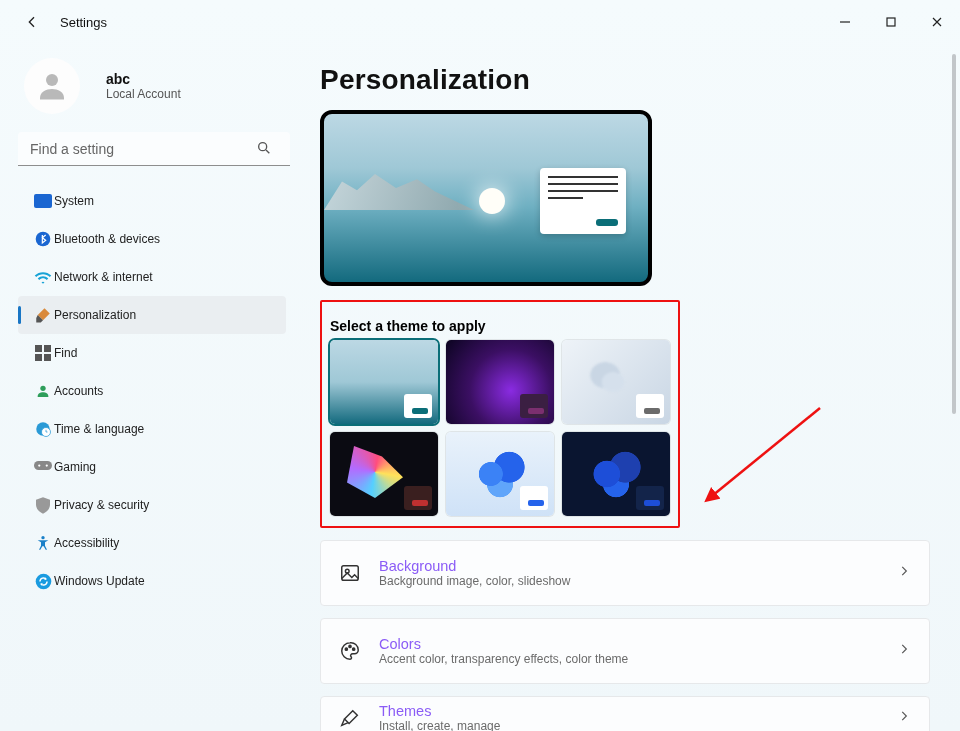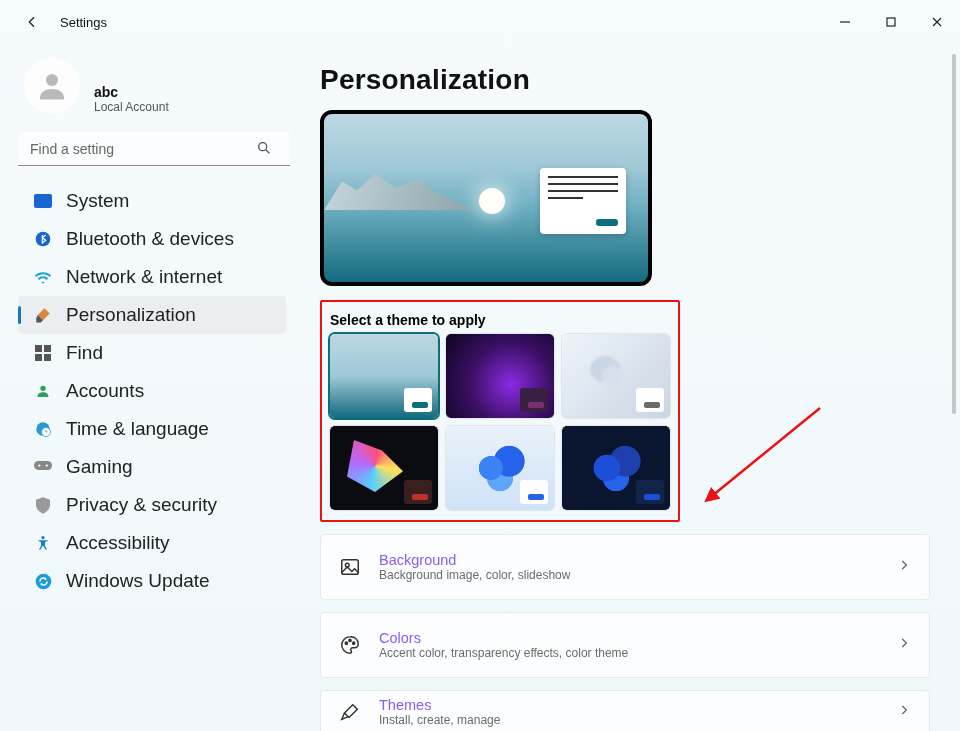--- a/index.html
+++ b/index.html
@@ -12,37 +12,37 @@
     height: 44px; display: flex; align-items: center; padding: 0 0 0 20px;
   }
   .back-arrow { width: 24px; height: 24px; display:flex; align-items:center; justify-content:center; cursor:pointer;}
   .title-text { font-size: 13px; margin-left: 16px; color:#111;text-align:right;}
   .win-controls { margin-left:auto; display:flex; }
   .win-btn { width:46px; height:32px; display:flex; align-items:center; justify-content:center; cursor:pointer;}
   .win-btn svg { width:12px; height:12px; }
 
   .body-row { display:flex; height: calc(731px - 44px); }
   .sidebar { width: 300px; padding: 14px 14px 0 18px; }
-  .account { display:flex; align-items:flex-end; gap:14px; margin-bottom: 18px; padding-left:6px;}
+  .account { display:flex; align-items:center; gap:26px; margin-bottom: 18px; padding-left:6px;}
   .avatar { width:56px; height:56px; border-radius:50%; background:#fdfdfd; display:flex; align-items:center; justify-content:center;}
   .avatar svg { width:36px; height:36px; fill:#b9b9b9;}
   .acc-name { font-size:14px; font-weight:600; color:#111;}
   .acc-sub  { font-size:12px; color:#555; }
   .search-wrap { position:relative; margin-bottom:16px; }
   .search {
     width: 272px; height:34px; border:0; border-bottom:1px solid #8e8e8e;
     background:#fbfdfe; border-radius:4px 4px 0 0; padding:0 36px 0 12px;
     font-size:14px; outline:none;
   }
   .search::placeholder { color:#666; }
   .search-icon { position:absolute; right:14px; top:8px; width:16px; height:16px; color:#555;}
   .nav { list-style:none; }
   .nav li {
-    display:flex; align-items:center; gap:14px; height:38px;
-    padding-left:16px; border-radius:4px; cursor:pointer; font-size:19px; color:#222;
+    display:flex; align-items:center; gap:2px; height:38px;
+    padding-left:16px; border-radius:4px; cursor:pointer; font-size:12px; color:#222;
     position:relative;
   }
   .nav li.selected { background:#eaeef1; }
   .nav li.selected::before {
     content:''; position:absolute; left:0; top:10px; bottom:10px; width:3px;
     background:#1976c5; border-radius:2px;
   }
   .nav .ico { width:18px; height:18px; display:flex; align-items:center; justify-content:center;}
 
   .main { flex:1; padding: 20px 24px 0 20px; overflow-y:auto; position:relative;}
@@ -61,21 +61,21 @@
   .preview-frame .card {
     position:absolute; right:22px; top:54px; width:86px; height:66px;
     background:#fff; border-radius:4px; box-shadow:0 2px 6px rgba(0,0,0,.2);
     padding:8px;
   }
   .preview-frame .card .ln { height:2px; background:#333; margin-bottom:5px;}
   .preview-frame .card .ln.short{width:50%;}
   .preview-frame .card .pill { position:absolute; right:8px; bottom:8px; width:22px; height:7px; background:#0b6e78; border-radius:3px;}
 
   .theme-section {
-    border:2px solid #e11; width:360px; margin-top:14px; padding:10px 8px 10px 8px;
+    border:2px solid #e11; width:360px; margin-top:14px; padding:16px 8px 10px 8px;
     border-radius:2px;
   }
   .theme-heading { font-size:14px; font-weight:600; margin-bottom:6px;}
   .theme-grid { display:grid; grid-template-columns:repeat(3,1fr); gap:8px;}
   .theme {
     height:84px; border-radius:5px; position:relative; overflow:hidden; cursor:pointer;
     box-shadow:0 0 0 1px rgba(0,0,0,.08);
   }
   .theme.selected { box-shadow:0 0 0 2px #0b6e78; }
   .theme .mini-card { position:absolute; right:6px; bottom:6px; width:28px; height:24px; background:#fff; border-radius:3px;}

